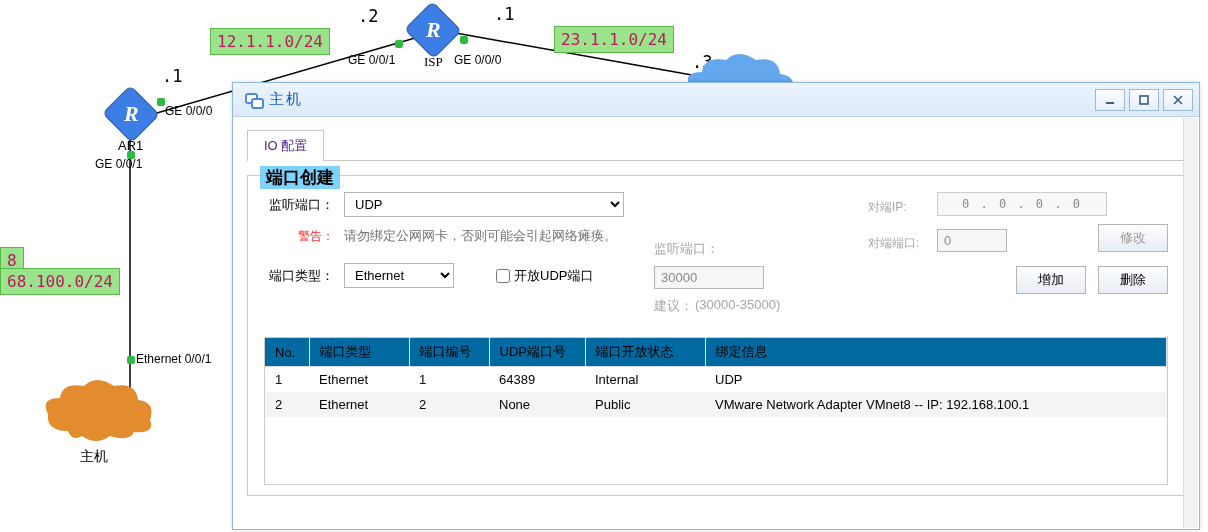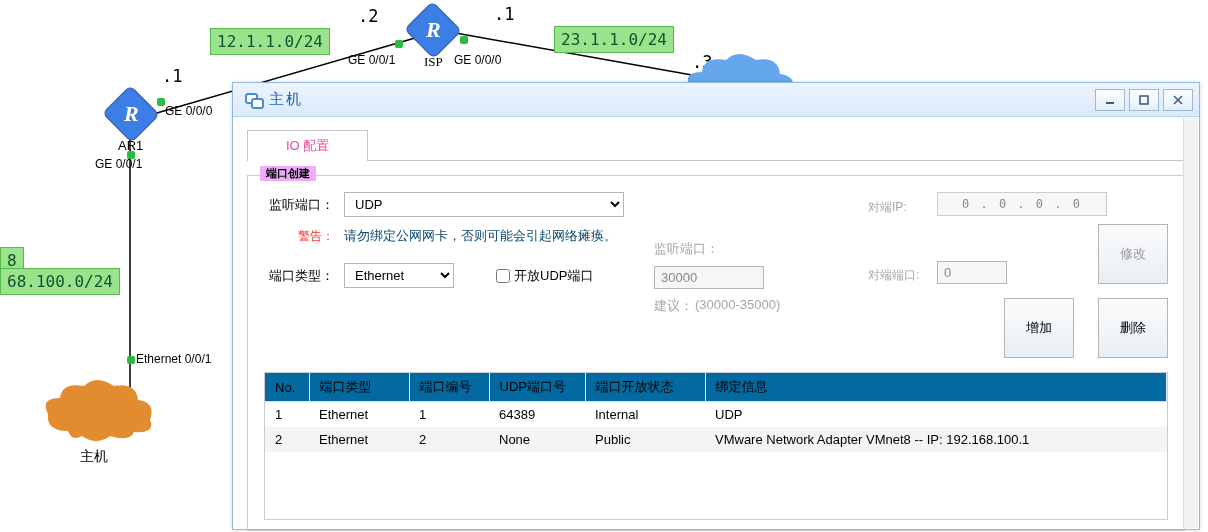--- a/index.html
+++ b/index.html
@@ -52,21 +52,21 @@
   font-size: 12px;
   color: #000;
 }
 .net-badge {
   position: absolute;
   background: #9ae28c;
   border: 1px solid #57b948;
   padding: 3px 6px;
   font-family: "Consolas", monospace;
   font-size: 16px;
-  color: #14532d;
+  color: #be185d;
 }
 .oct-label {
   position: absolute;
   font-family: "Consolas", monospace;
   font-size: 17px;
   color: #000;
 }
 .cloud {
   position: absolute;
   width: 120px; height: 70px;
@@ -136,57 +136,57 @@
 .winbtn svg { width: 12px; height: 12px; }
 
 .dialog-body {
   padding: 12px 14px;
 }
 .tabstrip {
   display: flex;
   border-bottom: 1px solid #c7c7c7;
 }
 .tab {
-  padding: 6px 38px;
+  padding: 6px 16px;
   border: 1px solid #c7c7c7;
   border-bottom: none;
   background: #fff;
-  color: #ec4899;
+  color: #4c1d95;
   position: relative;
   top: 1px;
   cursor: pointer;
   font-size: 13px;
 }
 .tab.active { background: #fff; }
 
 .group {
   margin-top: 14px;
   border: 1px solid #ccc;
   padding: 16px 16px 10px 16px;
   position: relative;
 }
 .group-title {
   position: absolute;
   top: -10px;
   left: 12px;
-  background: #f0abfc;
+  background: #7dd3fc;
   padding: 0 6px;
   font-weight: bold;
-  font-size: 11px;
+  font-size: 17px;
 }
 
 .rows { display: flex; gap: 24px; }
 .col-left { flex: 1; }
 .col-mid  { width: 190px; color: #a6a6a6; font-size: 13px; margin-top: 48px; }
 .col-right{ width: 300px; display: flex; flex-direction: column; gap: 8px; align-items: flex-start; }
 
 .form-row { display: flex; align-items: center; gap: 10px; margin-bottom: 10px; }
 .form-label { width: 70px; text-align: right; font-size: 13px; }
 .warn-label { width: 70px; text-align: right; color: #ff2a2a; }
-.warn-text  { color: #0c4a6e; font-size: 13px; font-family: Liberation Mono, monospace; }
+.warn-text  { color: #737373; font-size: 13px; font-family: Liberation Mono, monospace; }
 
 select, input[type=text] {
   font-family: inherit;
   font-size: 13px;
   padding: 3px 6px;
   border: 1px solid #b5b5b5;
   background: #fff;
 }
 select.bind { width: 280px; }
 select.ptype { width: 110px; }
@@ -204,26 +204,26 @@
   padding: 4px 8px;
   font-family: Consolas, monospace;
   letter-spacing: 2px;
   color: #888;
   text-align: center;
   background: #f7f7f7;
 }
 .btn {
   border: 1px solid #b5b5b5;
   background: linear-gradient(#fcfcfc,#e8eef5);
-  padding: 20px 18px;
+  padding: 4px 18px;
   font-size: 13px;
   cursor: pointer;
   min-width: 70px;
 }
-.btn-row { display:flex; gap:24px; margin-top:6px; }
+.btn-row { display:flex; gap:12px; margin-top:6px; }
 
 
 .tbl-wrap {
   margin-top: 14px;
   border: 1px solid #ccc;
   height: 148px;
   overflow: auto;
 }
 table { width: 100%; border-collapse: collapse; font-size: 13px; }
 th, td { text-align: left; padding: 5px 10px; white-space: nowrap; }

